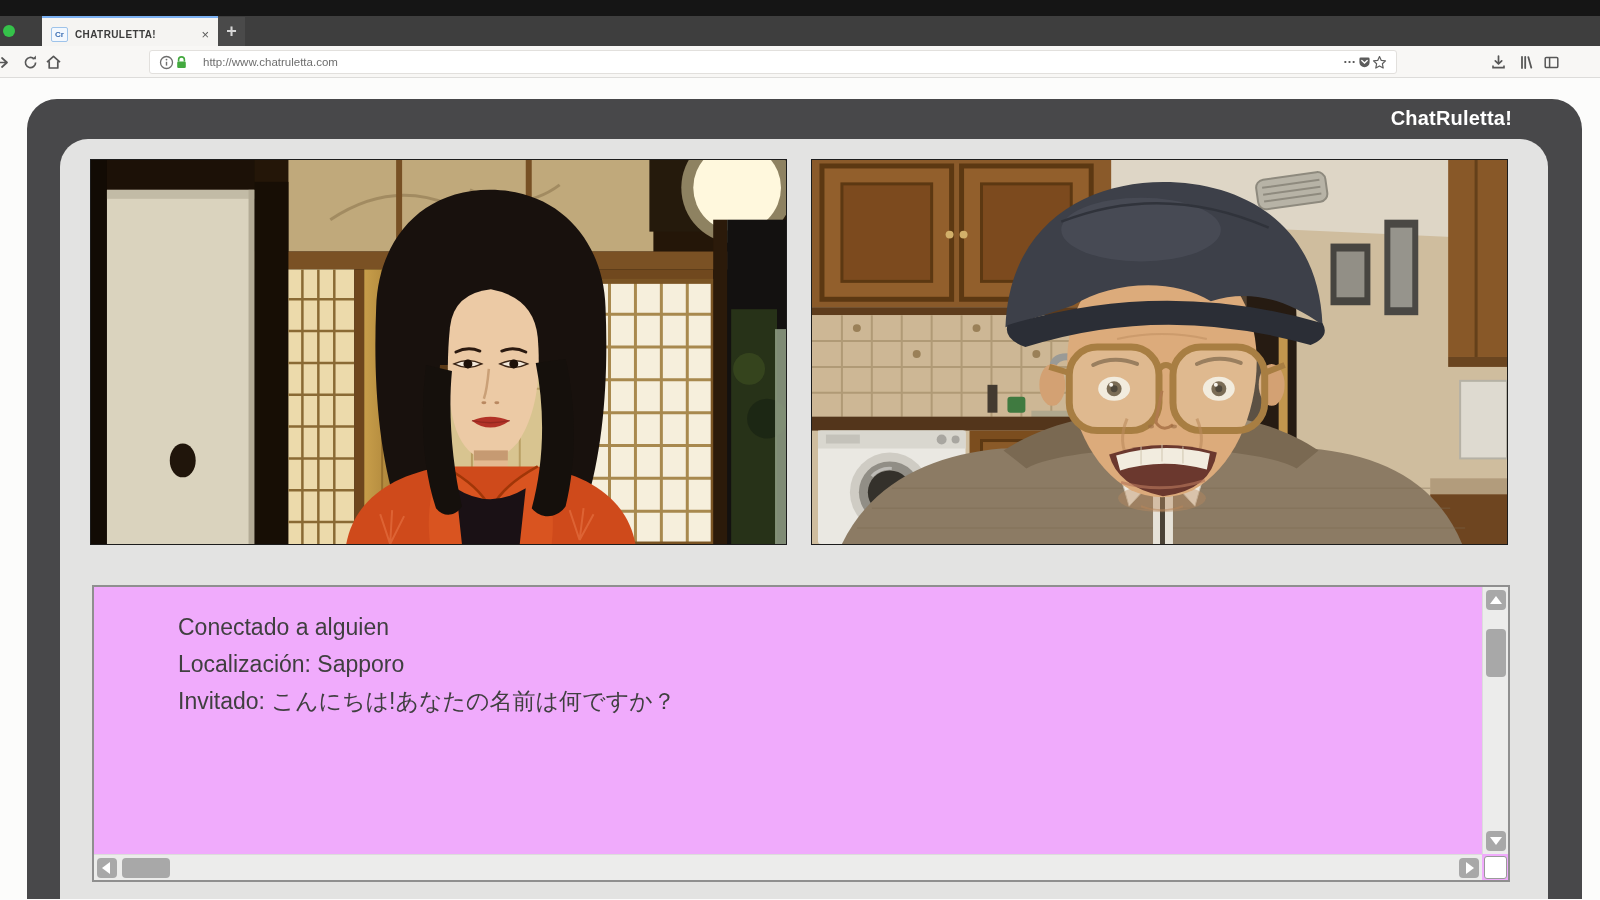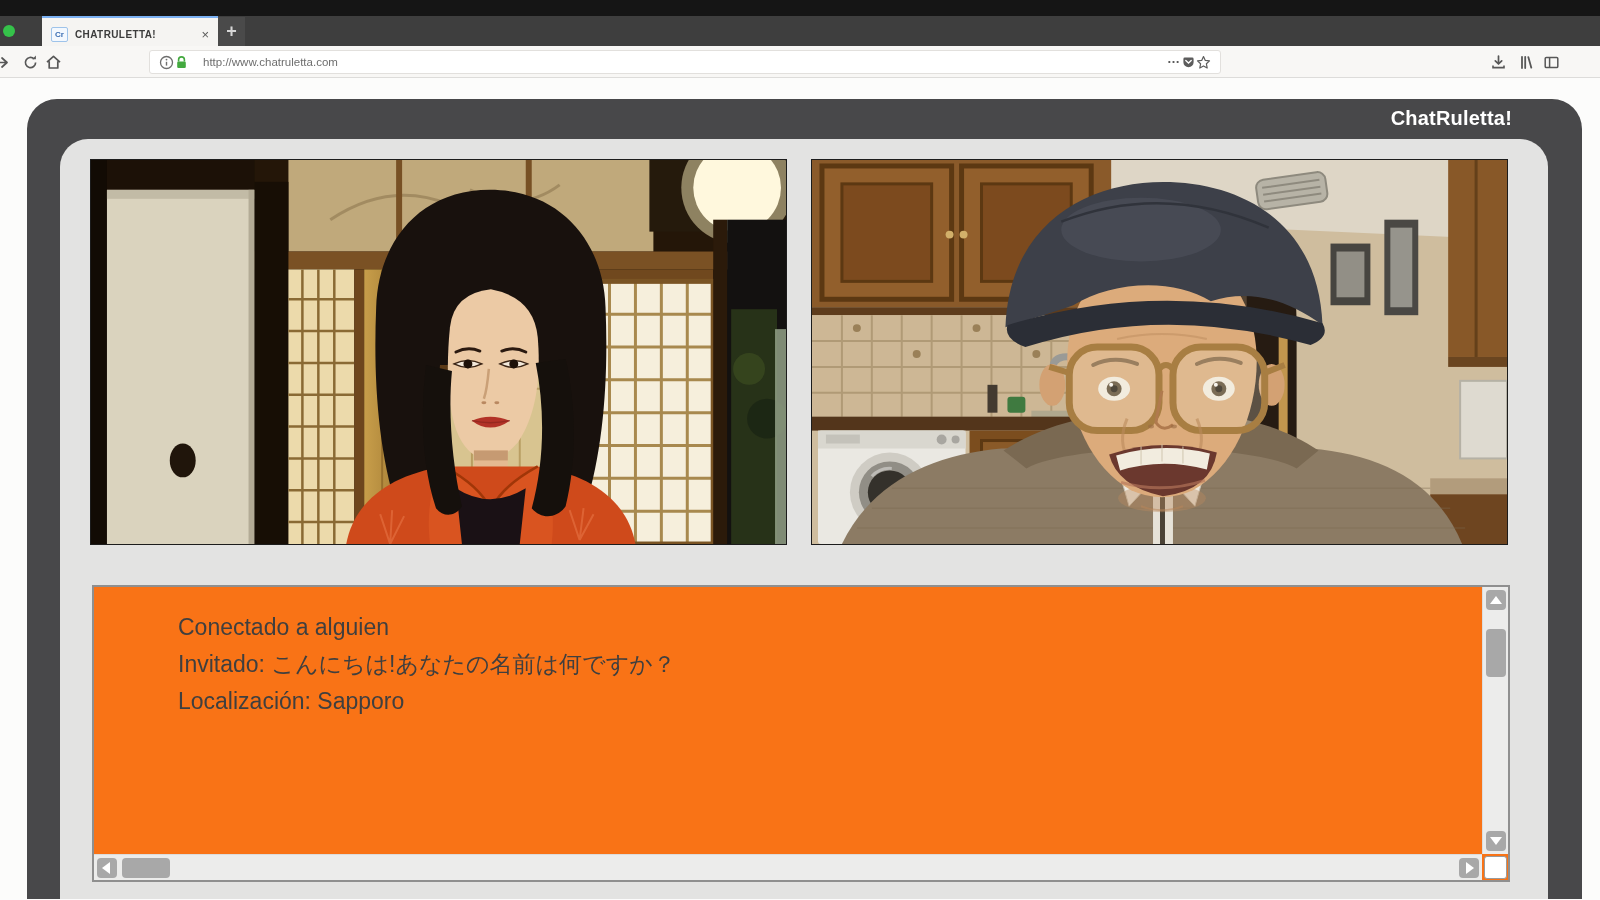--- a/index.html
+++ b/index.html
@@ -21,21 +21,21 @@
                letter-spacing:.4px; white-space:nowrap; overflow:hidden; }
   .tab-close { color:#5a5a5a; font-size:13px; line-height:1; }
   .newtab { position:absolute; left:218px; top:1px; width:27px; height:29px;
             background:#4a4a4a; color:#d6d6d6; font-size:18px; font-weight:bold;
             display:flex; align-items:center; justify-content:center; }
   .toolbar { position:relative; height:32px; background:#f8f7f5;
              border-bottom:1px solid #dddcda; }
   .tb-ico { position:absolute; top:8px; width:17px; height:17px; display:block; }
   .tb-fwd { left:-7px; } .tb-reload { left:22px; } .tb-home { left:45px; }
   .tb-down { left:1490px; } .tb-lib { left:1518px; } .tb-side { left:1543px; }
-  .urlbar { position:absolute; left:149px; top:4px; width:1072px; height:24px;
+  .urlbar { position:absolute; left:149px; top:4px; width:1248px; height:24px;
             background:#ffffff; border:1px solid #e2e0dd; border-radius:3px;
             display:flex; align-items:center; gap:0; padding:0 9px; }
   .url-text { flex:1; font-size:11.5px; color:#6e6e6e; padding-left:14px;
               white-space:nowrap; overflow:hidden; }
   .dots { color:#5a5a5a; font-size:13px; font-weight:bold; letter-spacing:1px;
           line-height:0; padding-bottom:6px; }
   .ua-ico { width:15px; height:15px; display:block; }
 
   
   .content { position:relative; height:821px; background:#fcfcfb; overflow:hidden; }
@@ -46,21 +46,21 @@
   .site-panel { position:absolute; left:33px; top:40px; width:1488px; height:880px;
                 background:#e3e3e2; border-radius:28px; }
   .video { position:absolute; top:20px; width:697px; height:386px;
            background:#000; border:1px solid #1c1c1c; overflow:hidden; }
   .video-left  { left:30px; }
   .video-right { left:751px; }
   .video svg { width:100%; height:100%; display:block; }
 
   
   .chatbox { position:absolute; left:32px; top:446px; width:1418px; height:297px;
-             background:#f97316; border:2px solid #8f8f8f; }
+             background:#f0abfc; border:2px solid #8f8f8f; }
   .chat-lines { position:absolute; left:84px; top:22px; font-size:23px;
                 line-height:37px; color:#3f3f3f; }
   .sb-track-v { position:absolute; right:0; top:0; bottom:26px; width:26px;
                 background:#ececeb; border-left:1px solid #dcdcdb; }
   .sb-track-h { position:absolute; left:0; bottom:0; right:26px; height:26px;
                 background:#ececeb; border-top:1px solid #dcdcdb; }
   .sb-btn { position:absolute; width:20px; height:20px; background:#a8a8a8;
             border-radius:4px; }
   .sb-btn::after { content:""; position:absolute; }
   .sb-up   { left:3px; top:3px; }
@@ -354,22 +354,22 @@
           <path d="M305,297 Q351,283 399,295 L396,311 Q351,299 309,312 Z" fill="#f2ecdf"></path>
           <path d="M330,288 V306 M351,286 V303 M372,288 V305" stroke="#cfc5ae" stroke-width="1.2" opacity=".8"></path>
           <path d="M310,324 Q352,336 394,322" stroke="#b5765a" stroke-width="3" opacity=".65" fill="none"></path>
           <path d="M330,348 Q351,356 372,348" stroke="#b9855a" stroke-width="2" opacity=".5" fill="none"></path>
         </svg>
       </div>
 
       <div class="chatbox">
         <div class="chat-lines">
           <div>Conectado a alguien</div>
+          <div>Localización: Sapporo</div>
           <div>Invitado: こんにちは!あなたの名前は何ですか？</div>
-          <div>Localización: Sapporo</div>
         </div>
         <div class="sb-track-v">
           <div class="sb-btn sb-up"></div>
           <div class="sb-thumb-v"></div>
           <div class="sb-btn sb-down"></div>
         </div>
         <div class="sb-track-h">
           <div class="sb-btn sb-left"></div>
           <div class="sb-thumb-h"></div>
           <div class="sb-btn sb-right"></div>

